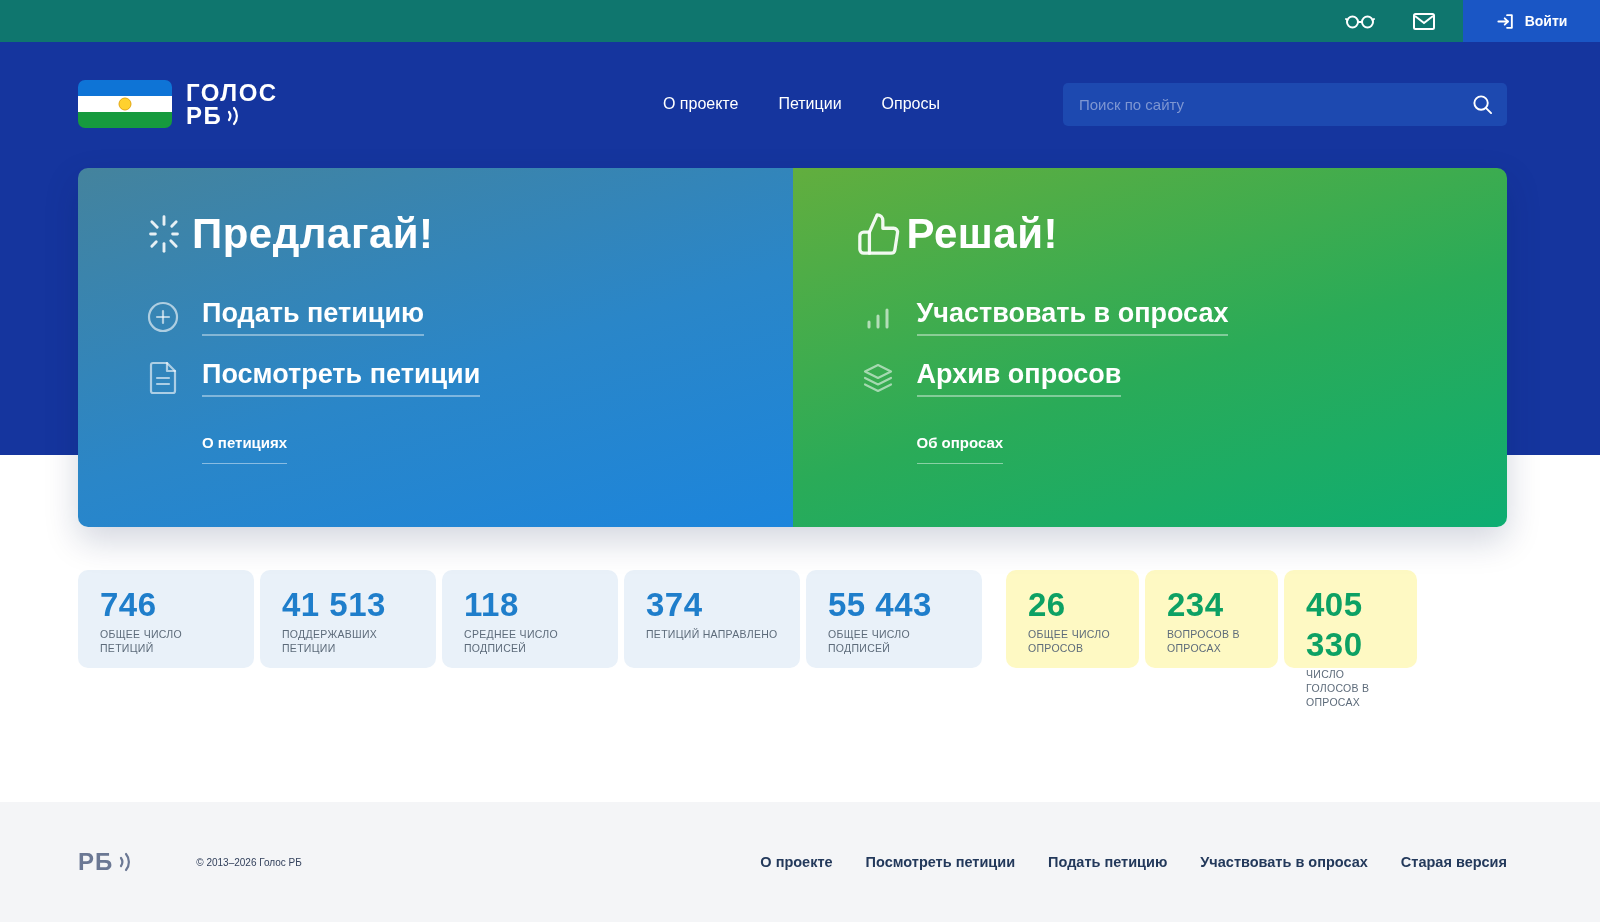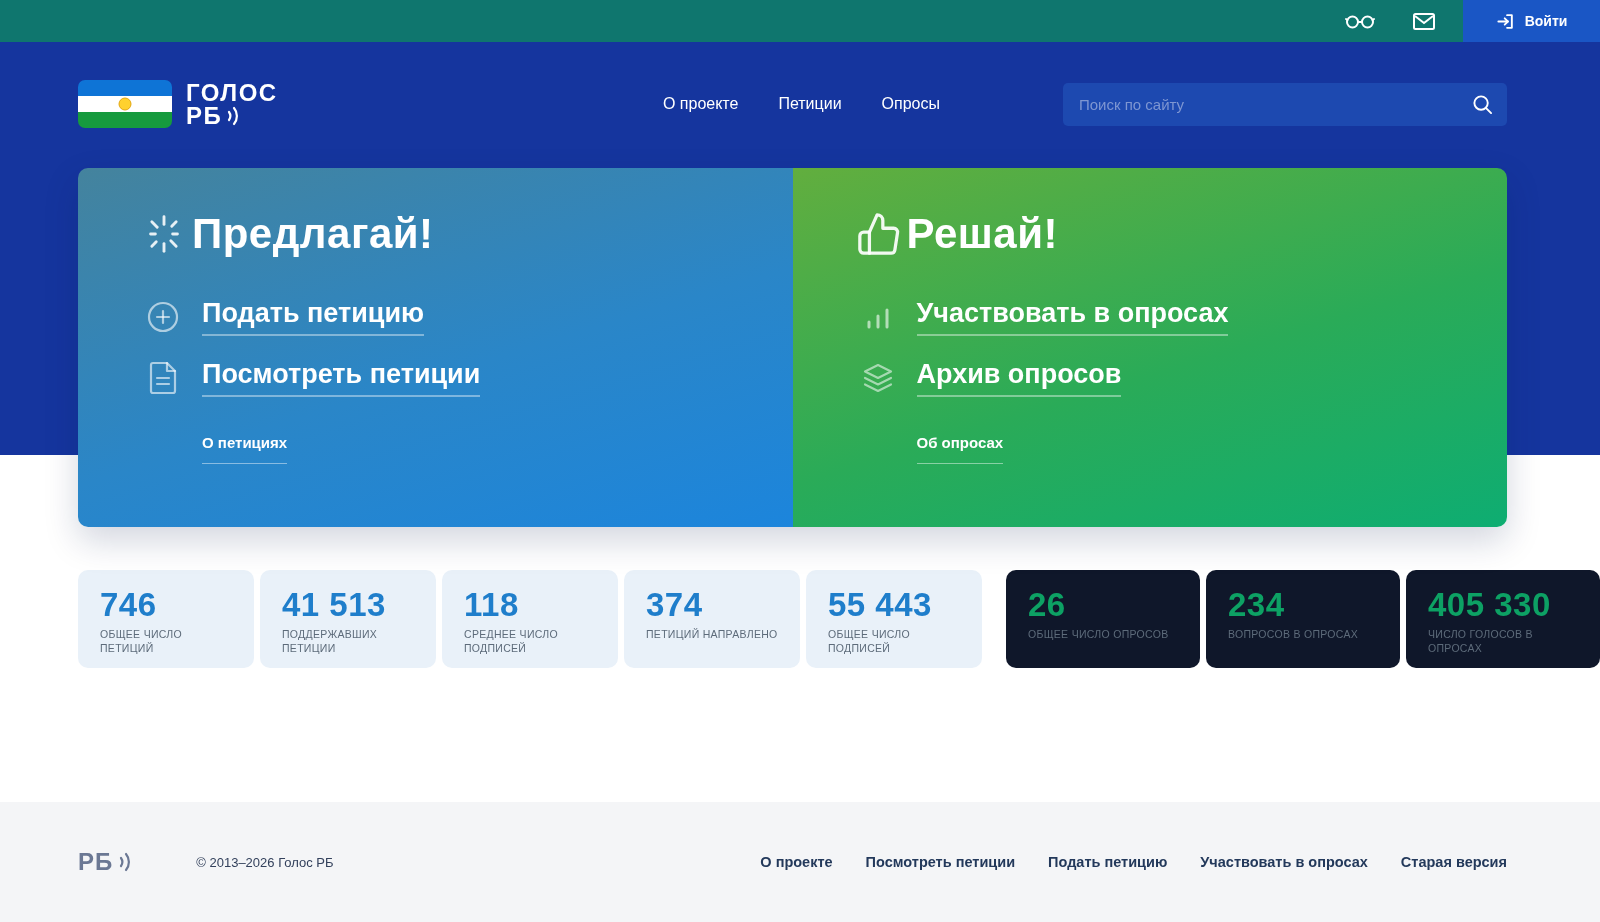--- a/index.html
+++ b/index.html
@@ -87,38 +87,38 @@
     color: #fff; text-decoration: none; font-size: 15px; font-weight: 700;
     border-bottom: 1px solid rgba(255,255,255,0.45); padding-bottom: 12px; cursor: pointer;
   }
 
   
   .stats { display: flex; gap: 6px; margin: 43px 78px 0 78px; }
   .stat-card {
     height: 98px; border-radius: 10px; padding: 15px 20px 0 22px; flex: none;
   }
   .stat-card.blue  { width: 176px; background: #e9f1f9; }
-  .stat-card.green { width: 194px; background: #0f172a; }
+  .stat-card.green { width: 133px; background: #fef9c3; }
   .stat-card.first-green { margin-left: 18px; }
   .stat-value { font-size: 33px; font-weight: 700; line-height: 40px; letter-spacing: 0.5px; }
   .blue  .stat-value { color: #1f7ecb; }
   .green .stat-value { color: #0da164; }
   .stat-label {
     margin-top: 3px; font-size: 10.5px; font-weight: 500; color: #5d6b7a;
     letter-spacing: 0.3px; line-height: 1.32;
   }
 
   
   footer {
     margin-top: 134px; height: 120px; background: #f4f5f7;
     display: flex; align-items: center; padding: 0 93px 0 78px;
   }
   .footer-logo { display: flex; align-items: center; gap: 5px; color: #6b7894; }
   .footer-logo .flogo-text { font-size: 24px; font-weight: 800; letter-spacing: 1px; }
-  .footer-copy { margin-left: 62px; color: #33415c; font-size: 13px; font-weight: 500; }
+  .footer-copy { margin-left: 62px; color: #33415c; font-size: 10px; font-weight: 500; }
   .footer-nav { margin-left: auto; display: flex; gap: 33px; }
   .footer-nav a {
     color: #23395b; text-decoration: none; font-size: 14.5px; font-weight: 600; cursor: pointer;
   }
 
   svg { display: block; }
 </style>
 </head>
 <body>
 

